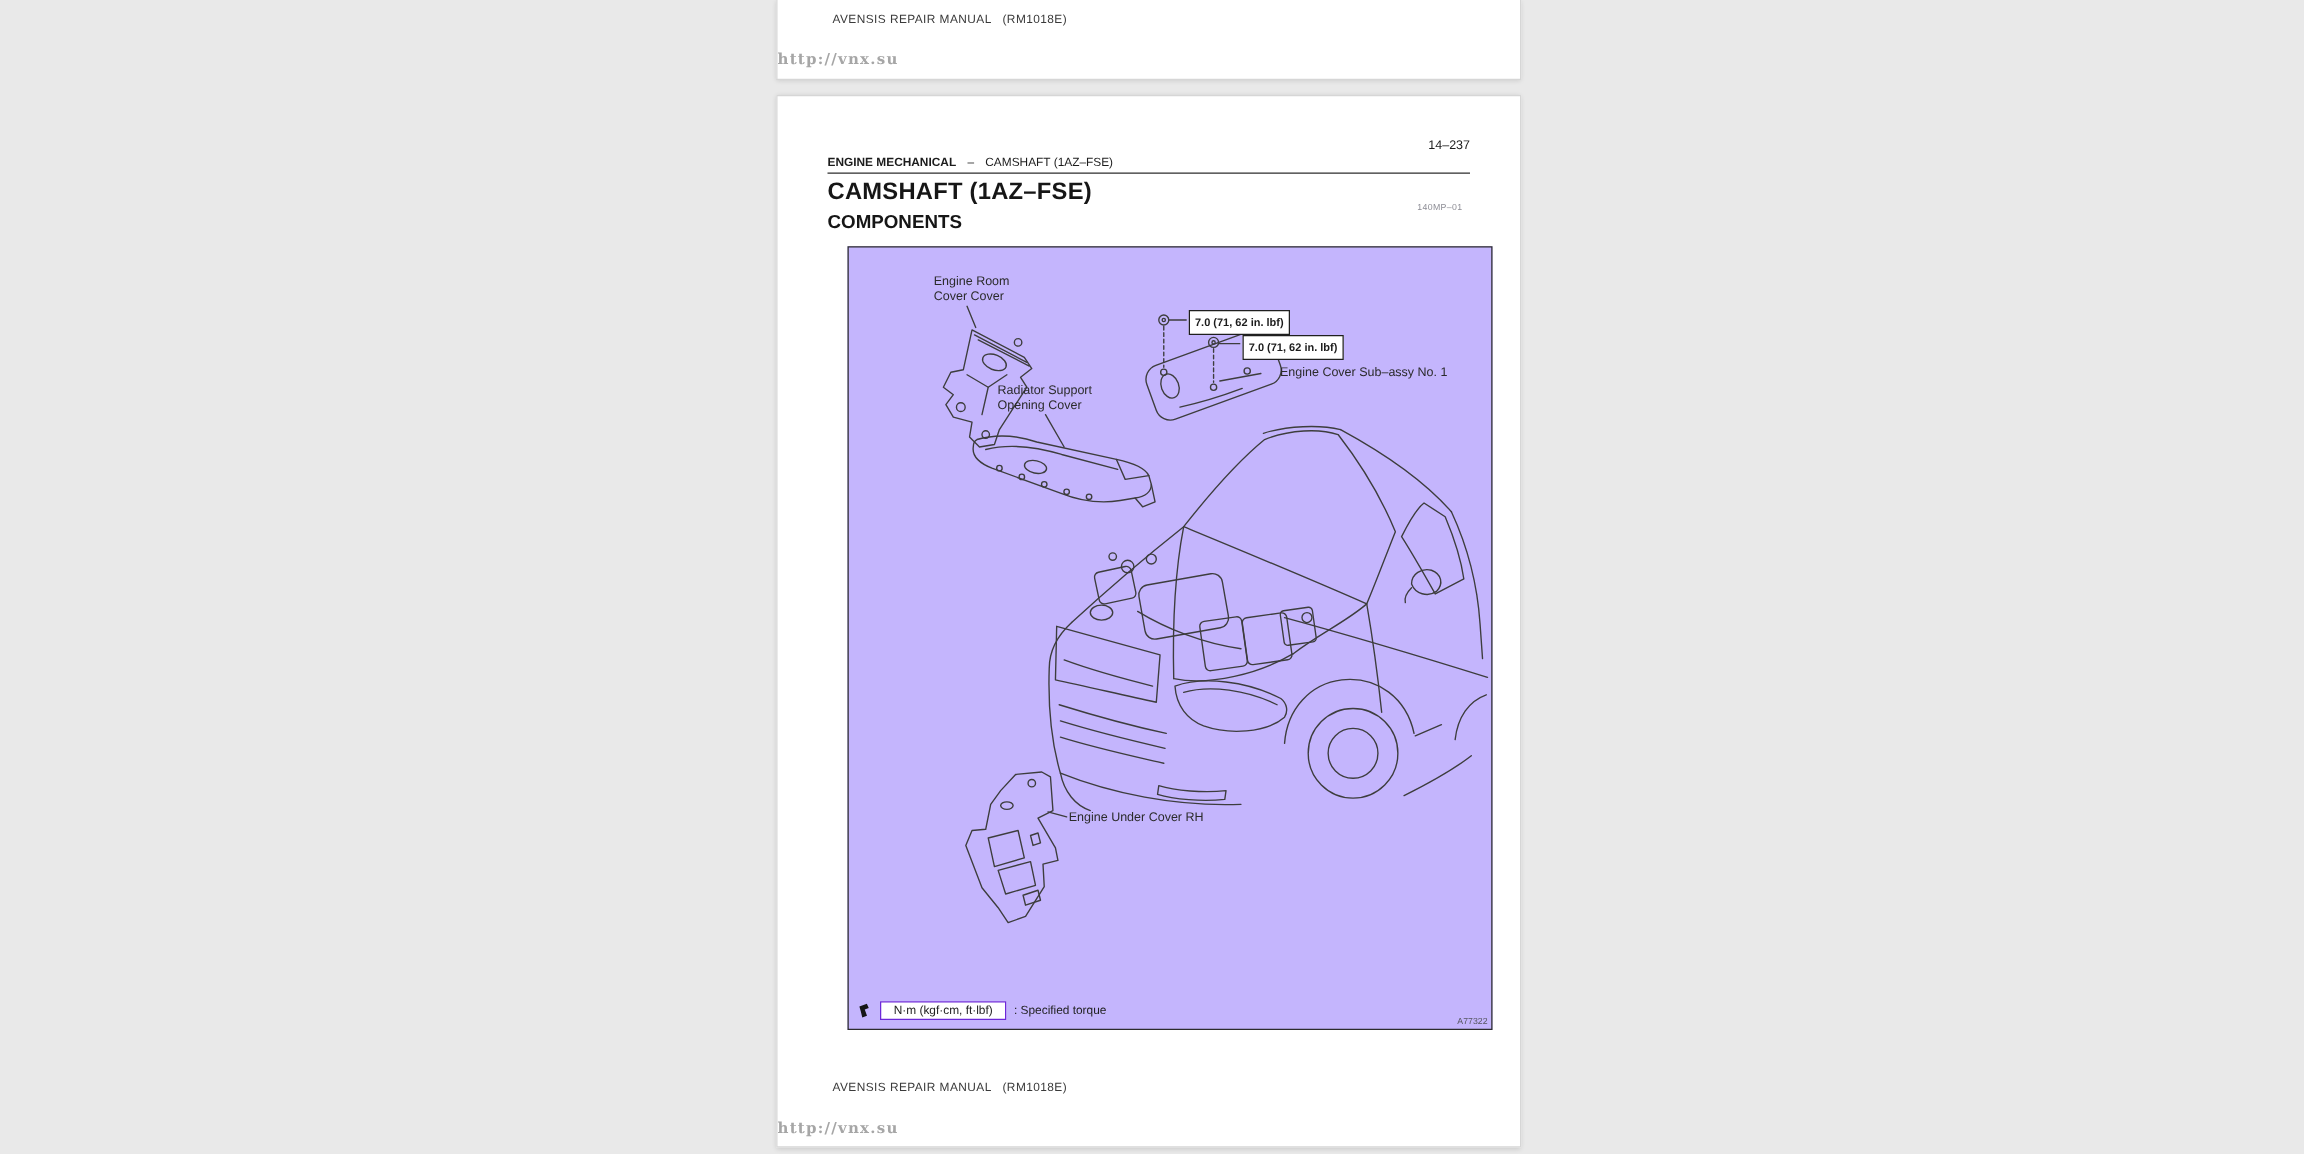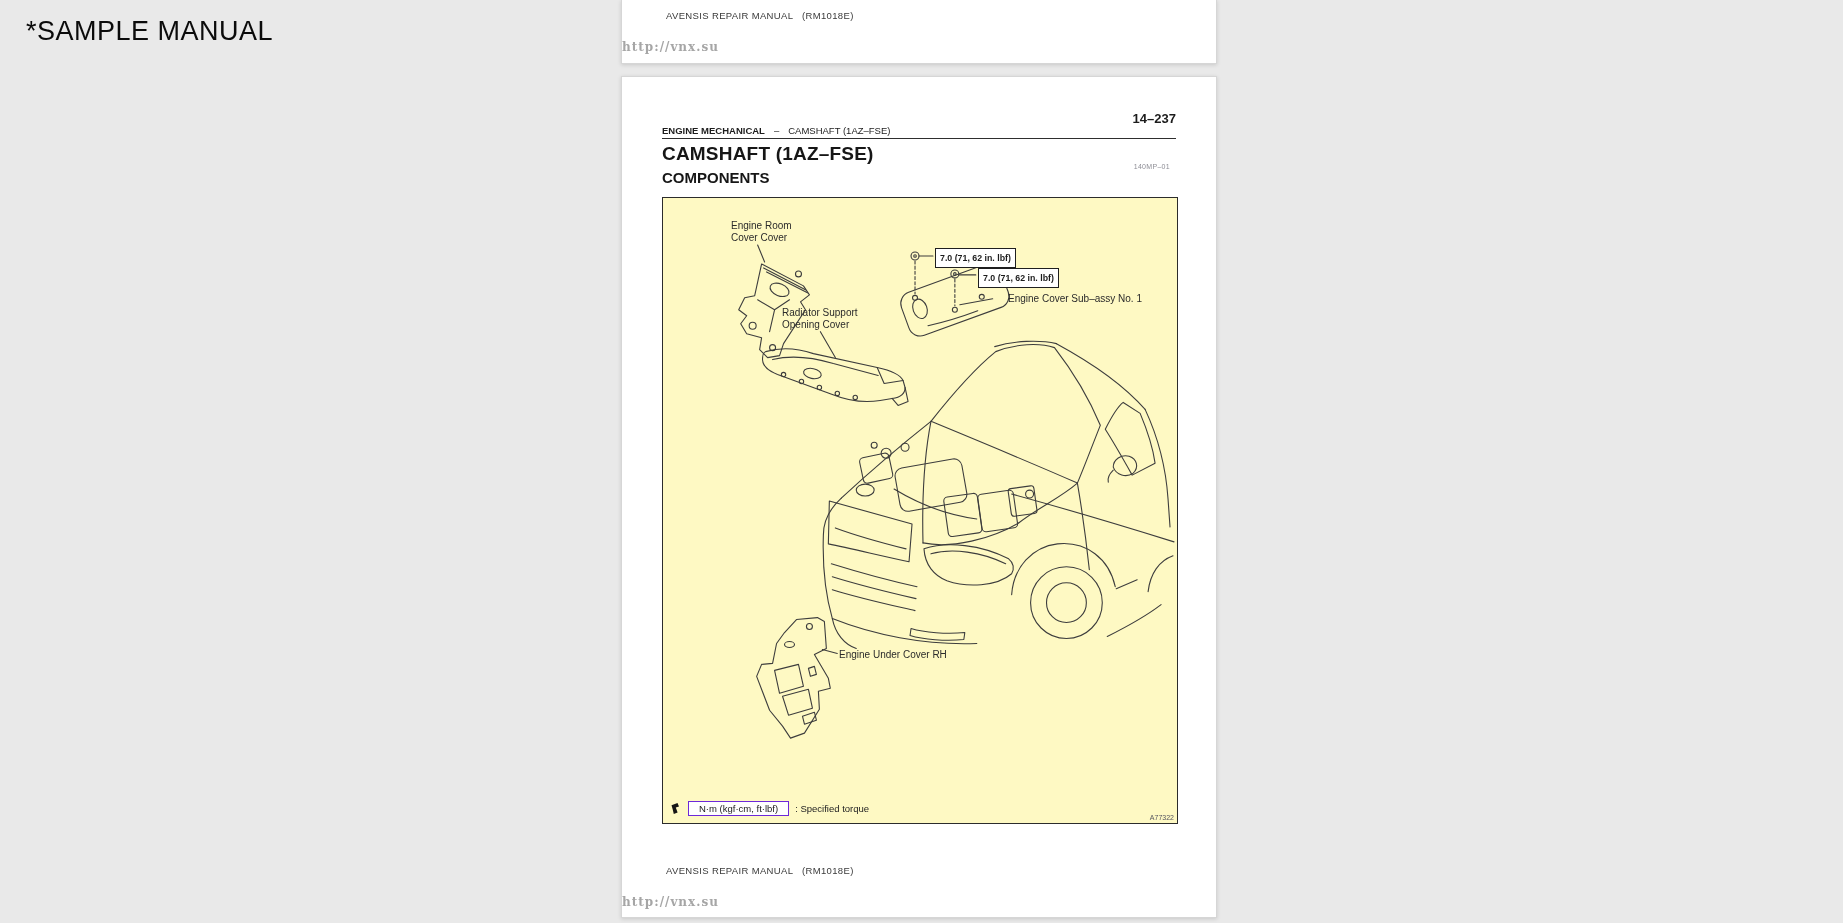--- a/index.html
+++ b/index.html
@@ -14,50 +14,49 @@
   .card.main{top:76px;height:842px;}
 
   .doc-small{font-size:9.5px;color:#3a3a3a;letter-spacing:0.35px;white-space:pre;}
   .top-header{position:absolute;left:44px;top:10px;}
   .watermark{position:absolute;left:0;right:0;text-align:left;
              font-family:"DejaVu Serif", serif;font-weight:bold;font-size:12px;
              color:#a6a6a6;letter-spacing:1px;}
   .top-watermark{top:40px;}
   .main-watermark{top:818px;}
 
-  .page-number{position:absolute;top:34px;right:40px;font-size:13px;font-weight:bold;color:#1c1c1c;}
+  .page-number{position:absolute;top:34px;right:40px;font-size:10px;font-weight:normal;color:#1c1c1c;}
   .breadcrumb{position:absolute;top:48px;left:40px;right:40px;border-bottom:1.6px solid #2e2e2e;
               text-align:left;font-size:9.5px;color:#1c1c1c;padding-bottom:2px;}
   .breadcrumb .sect{font-weight:bold;}
   .breadcrumb .sep{margin:0 9px;}
   .page-title{position:absolute;top:66px;left:40px;font-size:19px;font-weight:bold;color:#161616;letter-spacing:0.2px;}
   .page-subtitle{position:absolute;top:92px;left:40px;font-size:15px;font-weight:bold;color:#161616;}
   .revision-code{position:absolute;top:86px;right:46px;font-size:7px;color:#8d8d95;letter-spacing:0.3px;}
 
-  .diagram{position:absolute;left:40px;top:120px;width:516px;height:627px;
-           border:1.2px solid #2c2c2c;box-sizing:border-box;background:#fef9c3;}
+  .diagram{position:absolute;left:56px;top:120px;width:516px;height:627px;
+           border:1.2px solid #2c2c2c;box-sizing:border-box;background:#c4b5fd;}
   .diagram svg.art{position:absolute;left:0;top:0;width:100%;height:100%;}
 
   .dlabel{position:absolute;font-size:10px;color:#2b2b2b;line-height:12px;white-space:nowrap;}
   .dlabel span{display:block;}
   .torque-box{position:absolute;border:1.4px solid #1f1f1f;background:#fff;font-size:8.8px;
               font-weight:bold;color:#1c1c1c;padding:4px 4px;line-height:10px;white-space:nowrap;}
   .legend{position:absolute;left:8px;top:603px;display:flex;align-items:center;gap:6px;
           font-size:9.5px;color:#222;white-space:nowrap;}
   .unit-box{border:1px solid #6d28d9;padding:1px 10px;background:#fff;}
   .figure-code{position:absolute;right:3px;bottom:2px;font-size:7px;color:#55555f;}
 
   .page-footer{position:absolute;left:44px;top:788px;}
 </style>
 </head>
 <body>
 
 <div class="screen">
 
-  <div class="sample-label">*SAMPLE MANUAL</div>
 
   <div class="card top">
     <div class="doc-small top-header">AVENSIS REPAIR MANUAL   (RM1018E)</div>
     <div class="watermark top-watermark">http://vnx.su</div>
   </div>
 
   <div class="card main">
 
     <div class="page-number">14–237</div>
 

